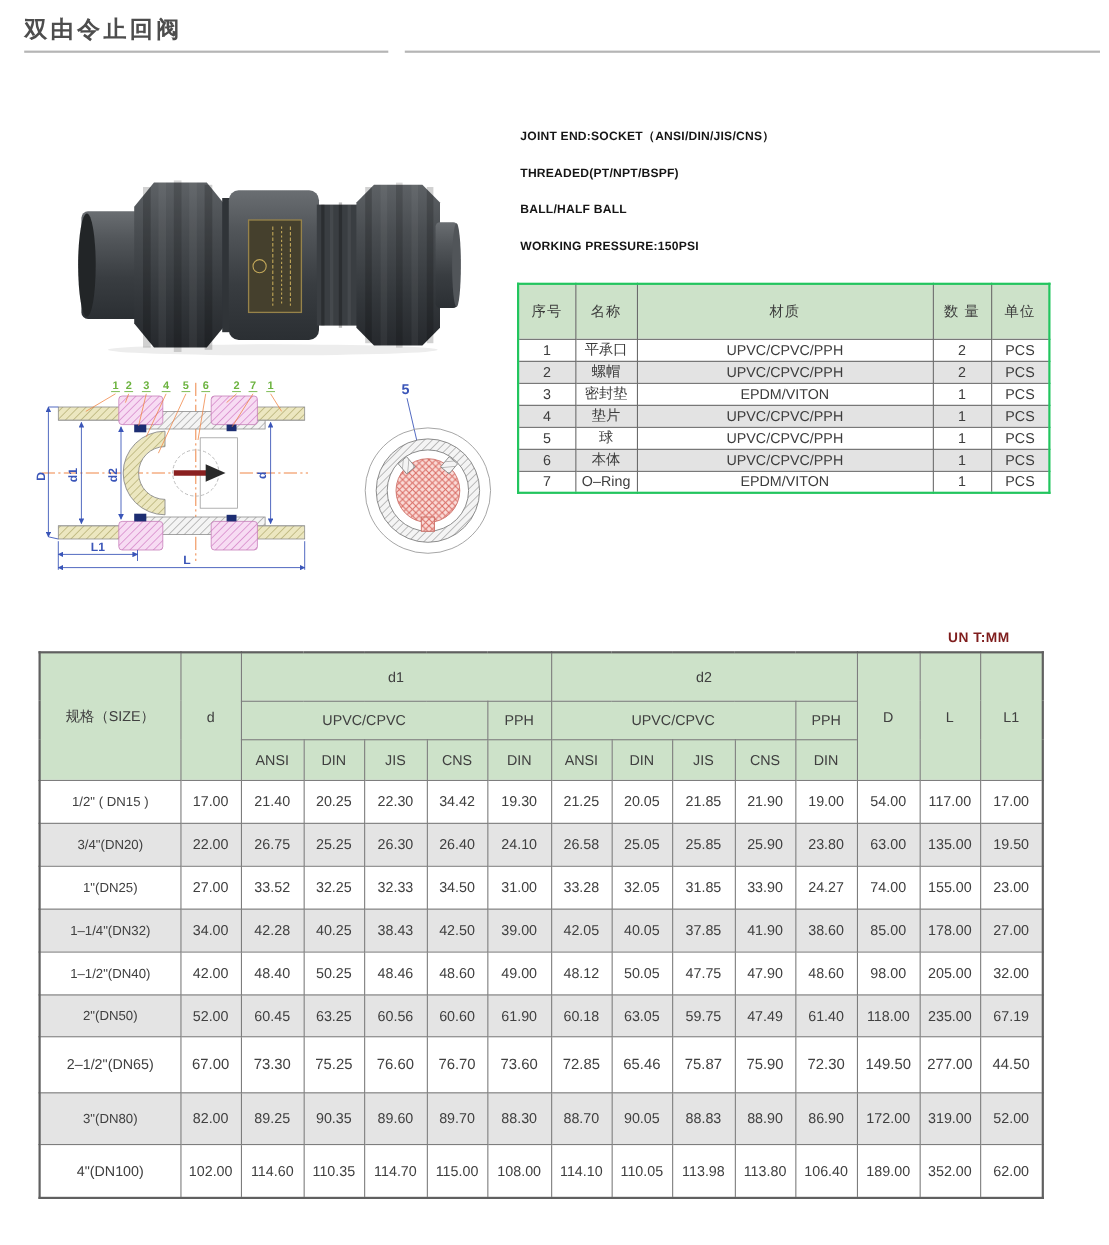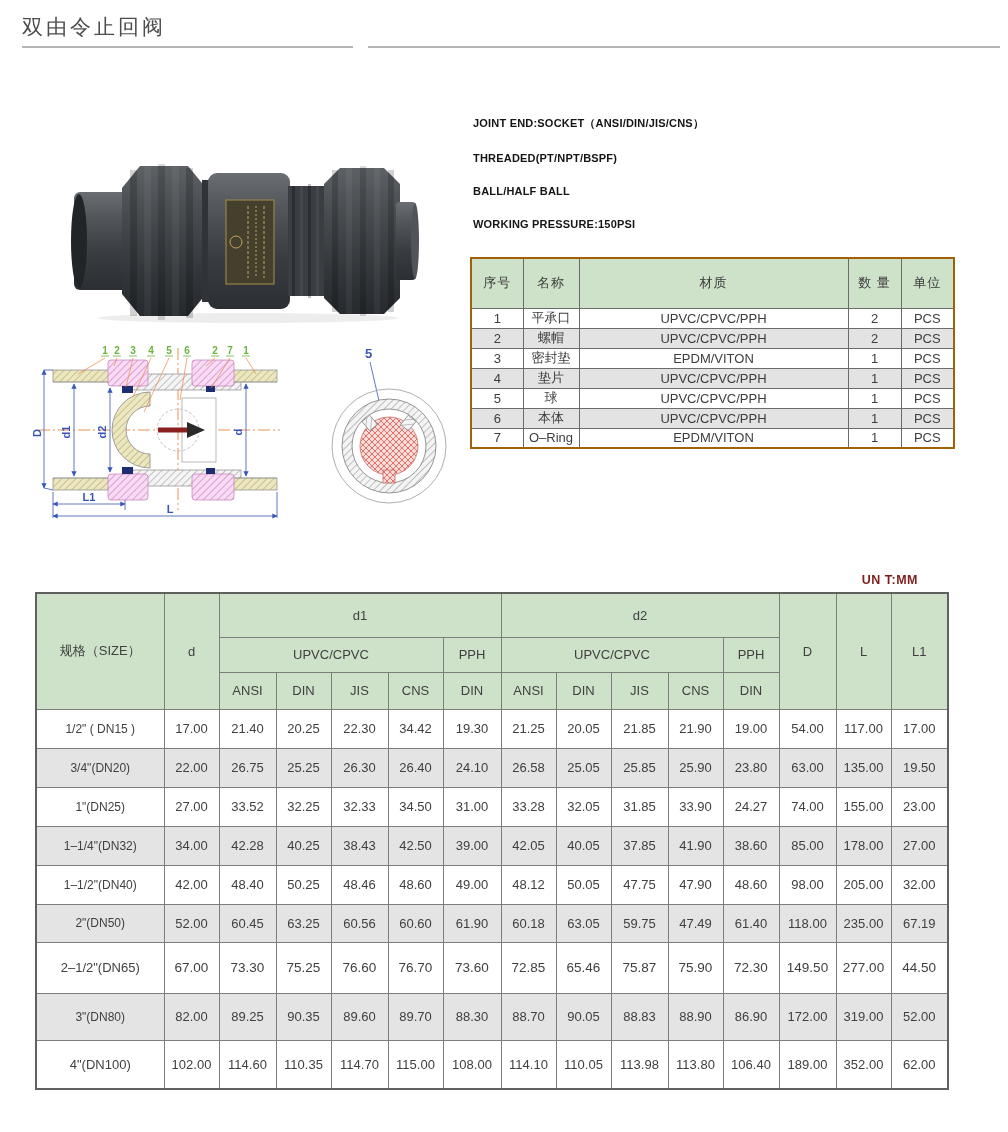--- a/index.html
+++ b/index.html
@@ -7,42 +7,42 @@
   body {
     width:1008px; height:1132px; position:relative;
     font-family:"Liberation Sans","DejaVu Sans",sans-serif;
     color:#333;
   }
   .page { position:absolute; inset:0; background:#fff; overflow:hidden; }
 
   
   .title-cn {
     position:absolute; left:22px; top:13px;
-    font-size:21px; font-weight:normal; color:#4d4d4d; letter-spacing:3px;
+    font-size:21px; font-weight:bold; color:#4d4d4d; letter-spacing:3px;
   }
   .rule-left { position:absolute; left:22px; top:46px; width:331px; height:2px; background:#b5b5b5; }
   .title-en {
     position:absolute; left:366px; top:10px; width:636px;
     font-size:23px; font-weight:bold; color:#3BA99C; text-align:center; letter-spacing:0.2px;
   }
   .rule-right { position:absolute; left:368px; top:46px; width:632px; height:2px; background:#b5b5b5; }
 
   
   .photo { position:absolute; left:70px; top:160px; width:350px; height:165px; }
   .specs { position:absolute; left:473px; top:116px; }
   .spec-line { font-size:11px; font-weight:bold; color:#151515; letter-spacing:0.2px; margin-bottom:21px; }
 
   
   table { border-collapse:collapse; table-layout:fixed; }
   .parts-table {
     position:absolute; left:470px; top:257px; width:483px;
     font-size:13px; color:#3d3d3d;
   }
   .parts-table th, .parts-table td { border:1px solid #6b6b6b; text-align:center; vertical-align:middle; }
-  .parts-table { border:2px solid #a16207; }
+  .parts-table { border:2px solid #22c55e; }
   .parts-table thead th { background:#cde2c9; height:50px; font-weight:normal; letter-spacing:1px; }
   .parts-table tbody tr { height:20px; background:#fff; }
   .parts-table tbody tr.alt { background:#e3e3e3; }
 
   
   .drawing-section { position:absolute; left:30px; top:340px; width:430px; height:190px; }
   .drawing-section svg { position:absolute; top:0; }
   .xsec { left:0; }
   .endview { left:288px; top:8px; }
 

